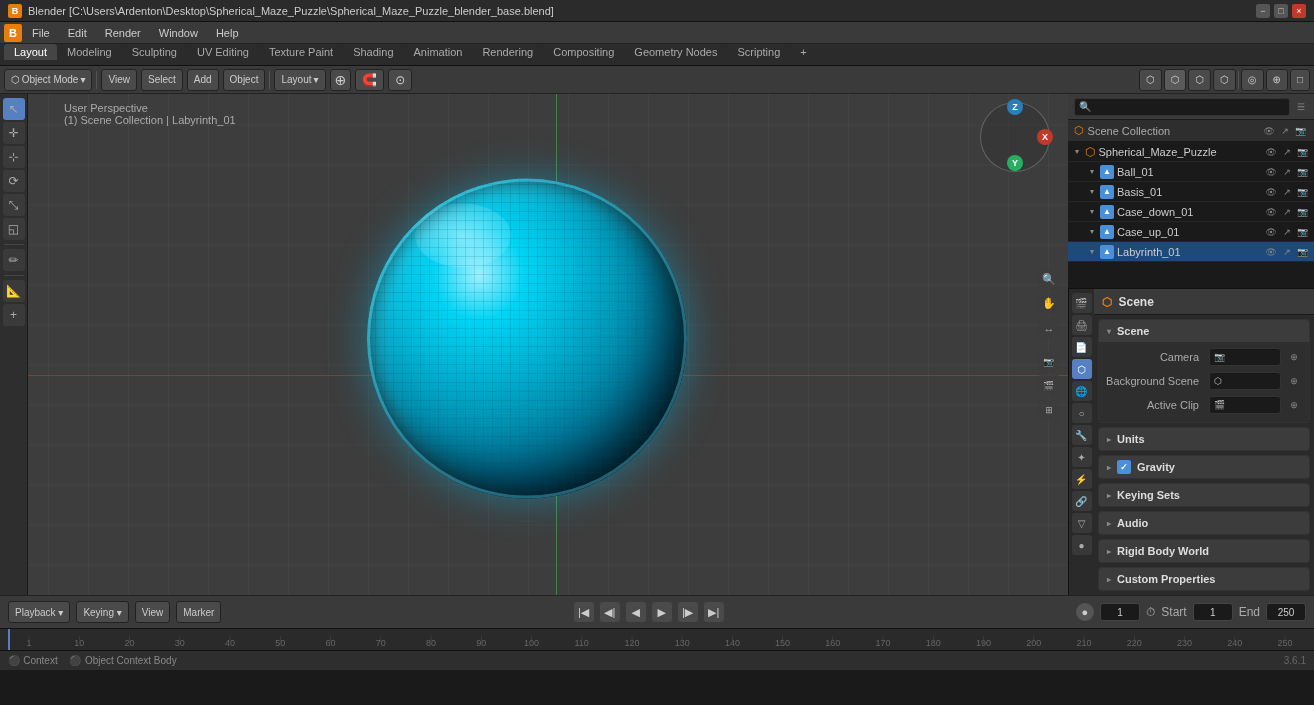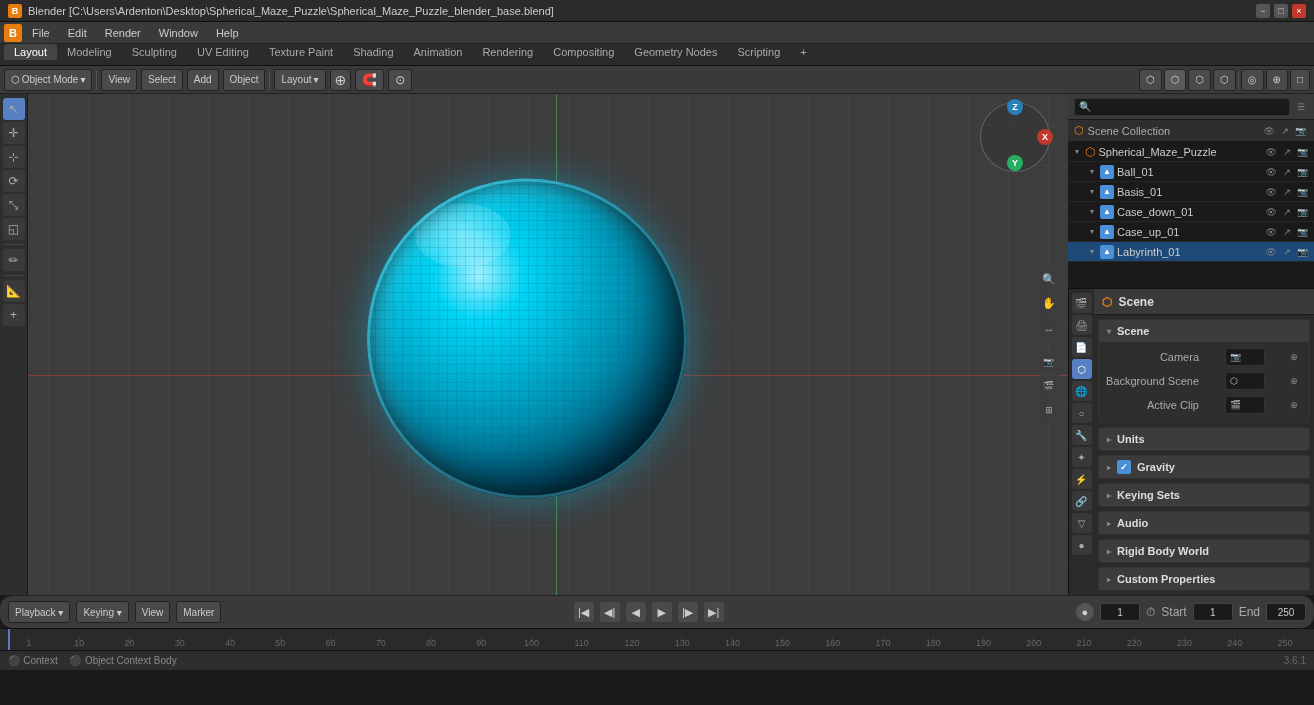--- a/index.html
+++ b/index.html
@@ -362,21 +362,21 @@
       background: #383838;
     }
     .props-icon-btn.active {
       background: #5680C2;
       color: white;
     }
     .props-row {
       display: flex;
       align-items: center;
       height: 22px;
-      gap: 20px;
+      gap: 4px;
       margin-bottom: 2px;
     }
     .props-label {
       width: 100px;
       font-size: 11px;
       color: #aaa;
       text-align: right;
       padding-right: 6px;
     }
     .props-value {
@@ -469,21 +469,20 @@
       flex-direction: column;
     }
     .playback-bar {
       height: 28px;
       background: #3a3a3a;
       display: flex;
       align-items: center;
       padding: 16px 8px;
       gap: 6px;
       border-top: 1px solid #222;
-      border-radius: 13px;
     }
     .playback-btn {
       width: 20px;
       height: 20px;
       border-radius: 3px;
       background: #4a4a4a;
       display: flex;
       align-items: center;
       justify-content: center;
       cursor: pointer;
@@ -725,20 +724,24 @@
     <div class="tool-separator"></div>
     <div class="tool-btn">📐</div>
     <div class="tool-btn">+</div>
   </div>
 
   <div class="viewport">
     <div class="viewport-grid"></div>
     <div class="axis-x"></div>
     <div class="axis-y"></div>
 
+    <div class="viewport-info">
+      <div>User Perspective</div>
+      <div>(1) Scene Collection | Labyrinth_01</div>
+    </div>
 
     <div class="sphere-container">
       <div class="sphere">
         <div class="sphere-maze-overlay"></div>
         <div class="sphere-rim"></div>
       </div>
     </div>
 
     <div class="nav-gizmo">
       <div class="nav-gizmo-circle">

